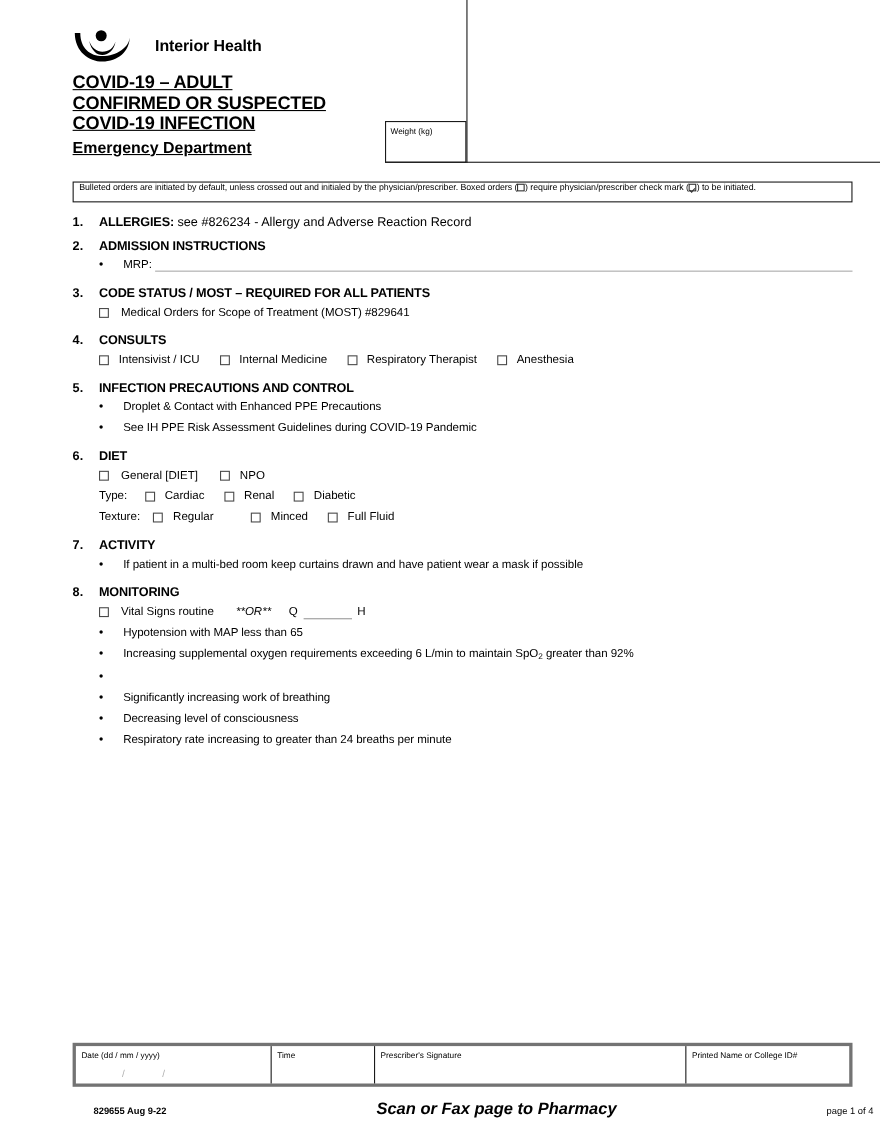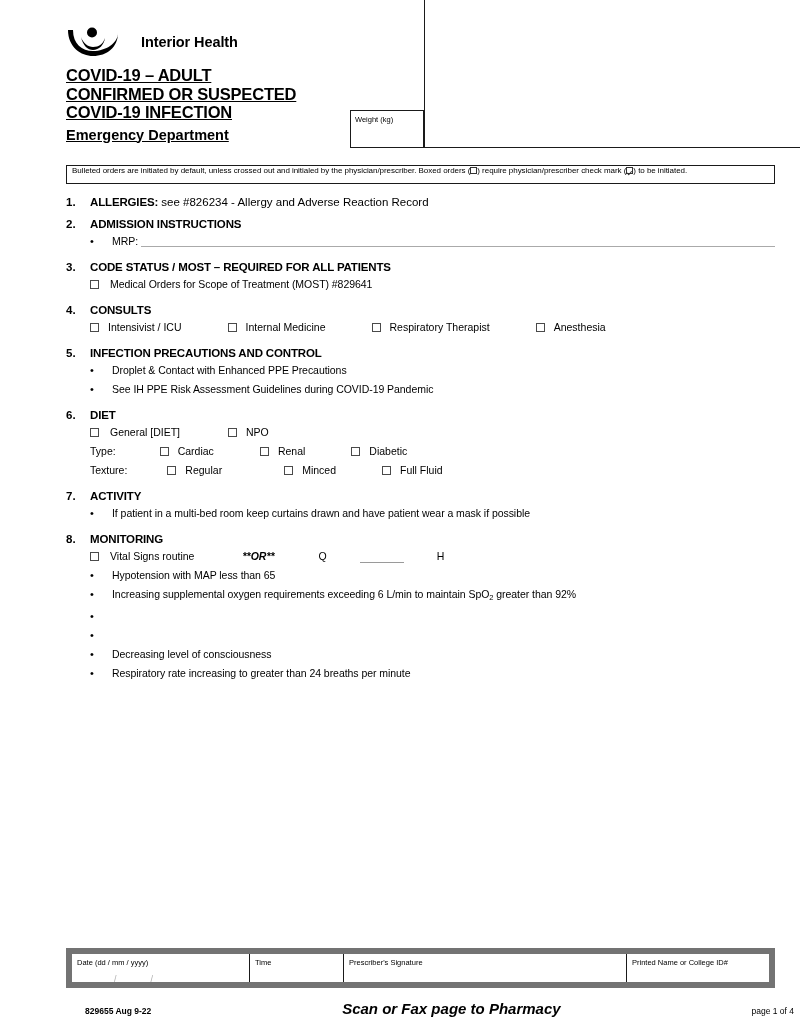--- a/index.html
+++ b/index.html
@@ -201,41 +201,40 @@
     font-size: 10.5px;
     letter-spacing: -0.05px;
     white-space: nowrap;
   }
 
   .inline-opts {
     display: flex;
     align-items: center;
     line-height: 19px;
     min-height: 19px;
-    gap: 28px;
   }
   .inline-opts .opt { display: flex; align-items: center; }
   .row-label {
     font-size: 10.5px;
     white-space: nowrap;
   }
 
   .mrp-line {
     flex: 1;
     height: 1px;
     background: #aaaaaa;
     margin-left: 3px;
     margin-right: 25px;
     align-self: flex-end;
     margin-bottom: 4px;
   }
 
   .or-tag {
     font-size: 10.5px;
-    font-weight: bold;
+    font-weight: normal;
     font-style: italic;
     white-space: nowrap;
     text-align: right;
   }
   .q-blank {
     display: inline-block;
     width: 44px;
     border-bottom: 1px solid #9a9a9a;
     height: 11px;
   }
@@ -245,21 +244,21 @@
     line-height: 19px;
     padding-left: 0px;
   }
   sub { font-size: 7.5px; vertical-align: -2px; }
 
   
   .footer-table {
     position: absolute;
     left: 66px; top: 948px;
     width: 709px; height: 40px;
-    border: 6px solid #737373;
+    border: 3px solid #737373;
     box-sizing: border-box;
     display: flex;
   }
   .fcell {
     position: relative;
     border-right: 1px solid #1a1a1a;
     box-sizing: border-box;
     height: 100%;
   }
   .fcell:last-child { border-right: none; }
@@ -502,20 +501,21 @@
         </div>
         <div class="bullet-row">
           <span class="bullet-dot"></span>
           <span class="bullet-text"><span>Increasing supplemental oxygen requirements exceeding 6 L/min to maintain SpO</span><sub>2</sub><span> greater than 92%</span></span>
         </div>
         <div class="bullet-row">
           <span class="bullet-dot"></span>
         </div>
         <div class="bullet-row">
           <span class="bullet-dot"></span>
+          <span class="bullet-text">Significantly increasing work of breathing</span>
         </div>
         <div class="bullet-row">
           <span class="bullet-dot"></span>
           <span class="bullet-text">Decreasing level of consciousness</span>
         </div>
         <div class="bullet-row">
           <span class="bullet-dot"></span>
           <span class="bullet-text">Respiratory rate increasing to greater than 24 breaths per minute</span>
         </div>
       </div>

